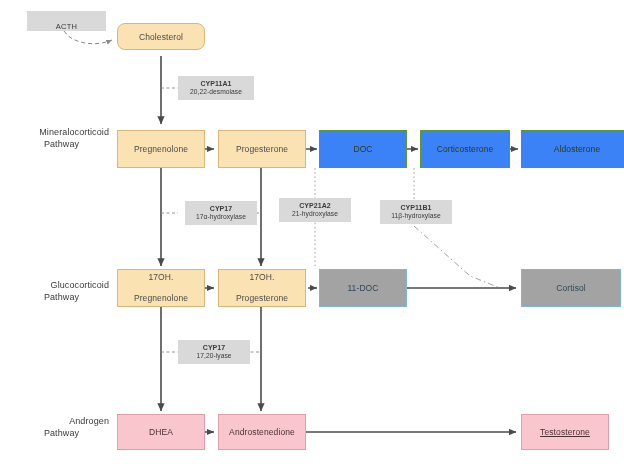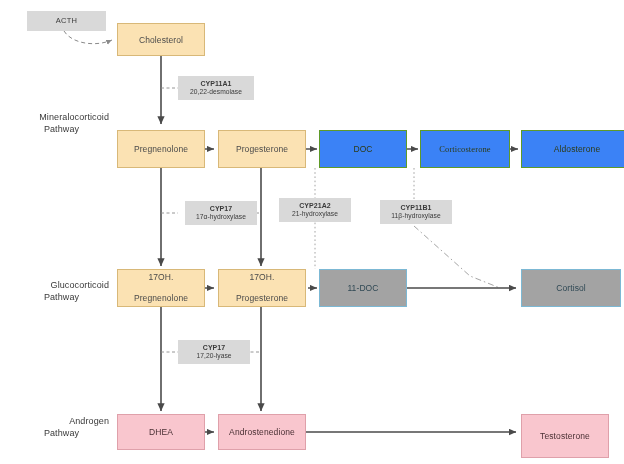--- a/index.html
+++ b/index.html
@@ -185,56 +185,56 @@
     <line x1="245" y1="352" x2="261" y2="352" stroke="#8a8a8a" stroke-width="0.9" stroke-dasharray="3,2.5"></line>
 
     <g>
       <line x1="205" y1="432" x2="214" y2="432" stroke="#333" stroke-width="1.3" marker-end="url(#ah-sm)"></line>
     </g>
     <g>
       <line x1="306" y1="432" x2="516" y2="432" stroke="#4a4a4a" stroke-width="1.3" marker-end="url(#ah)"></line>
     </g>
   </svg>
 
-  <div class="row-label" style="left:14px; top:112px; width:95px;">
+  <div class="row-label" style="left:14px; top:127px; width:95px;">
     <div>Mineralocorticoid</div>
     <div style="text-align:center;">Pathway</div>
   </div>
   <div class="row-label" style="left:14px; top:272px; width:95px;margin-top:8px;">
     <div>Glucocorticoid</div>
     <div style="text-align:center;">Pathway</div>
   </div>
   <div class="row-label" style="left:14px; top:416px; width:95px;">
     <div>Androgen</div>
     <div style="text-align:center;">Pathway</div>
   </div>
 
-  <div class="gray-tag acth-tag" style="left:27px; top:11px; width:79px; height:20px;">
+  <div class="gray-tag acth-tag" style="left:27px; top:11px; width:79px; height:20px;justify-content:flex-end;">
     <span>ACTH</span>
   </div>
 
-  <div class="node orange" style="left:117px; top:23px; width:88px; height:33px;">
+  <div class="node orange" style="left:117px; top:23px; width:88px; height:27px;border-radius:8px;">
     <span>Cholesterol</span>
   </div>
 
   <div class="gray-tag" style="left:178px; top:76px; width:76px; height:24px;">
     <span class="ttl">CYP11A1</span>
     <span class="sub">20,22-desmolase</span>
   </div>
 
   <div class="node orange" style="left:117px; top:130px; width:88px; height:38px;">
     <span>Pregnenolone</span>
   </div>
   <div class="node orange" style="left:218px; top:130px; width:88px; height:38px;">
     <span>Progesterone</span>
   </div>
   <div class="node green" style="left:319px; top:130px; width:88px; height:38px;">
     <span>DOC</span>
   </div>
-  <div class="node green" style="left:420px; top:130px; width:90px; height:38px;font-family:Liberation Serif, serif;">
+  <div class="node green" style="left:420px; top:130px; width:90px; height:38px;">
     <span>Corticosterone</span>
   </div>
   <div class="node green" style="left:521px; top:130px; width:112px; height:38px;">
     <span>Aldosterone</span>
   </div>
 
   <div class="gray-tag" style="left:185px; top:201px; width:72px; height:24px;">
     <span class="ttl">CYP17</span>
     <span class="sub">17α-hydroxylase</span>
   </div>
@@ -270,17 +270,17 @@
     <span class="ttl">CYP17</span>
     <span class="sub">17,20-lyase</span>
   </div>
 
   <div class="node pink" style="left:117px; top:414px; width:88px; height:36px;">
     <span>DHEA</span>
   </div>
   <div class="node pink" style="left:218px; top:414px; width:88px; height:36px;">
     <span>Androstenedione</span>
   </div>
-  <div class="node pink" style="left:521px; top:414px; width:88px; height:44px;">
+  <div class="node pink" style="left:521px; top:414px; width:88px; height:36px;text-decoration:underline;">
     <span>Testosterone</span>
   </div>
 
 </div>
 
 </body></html>

